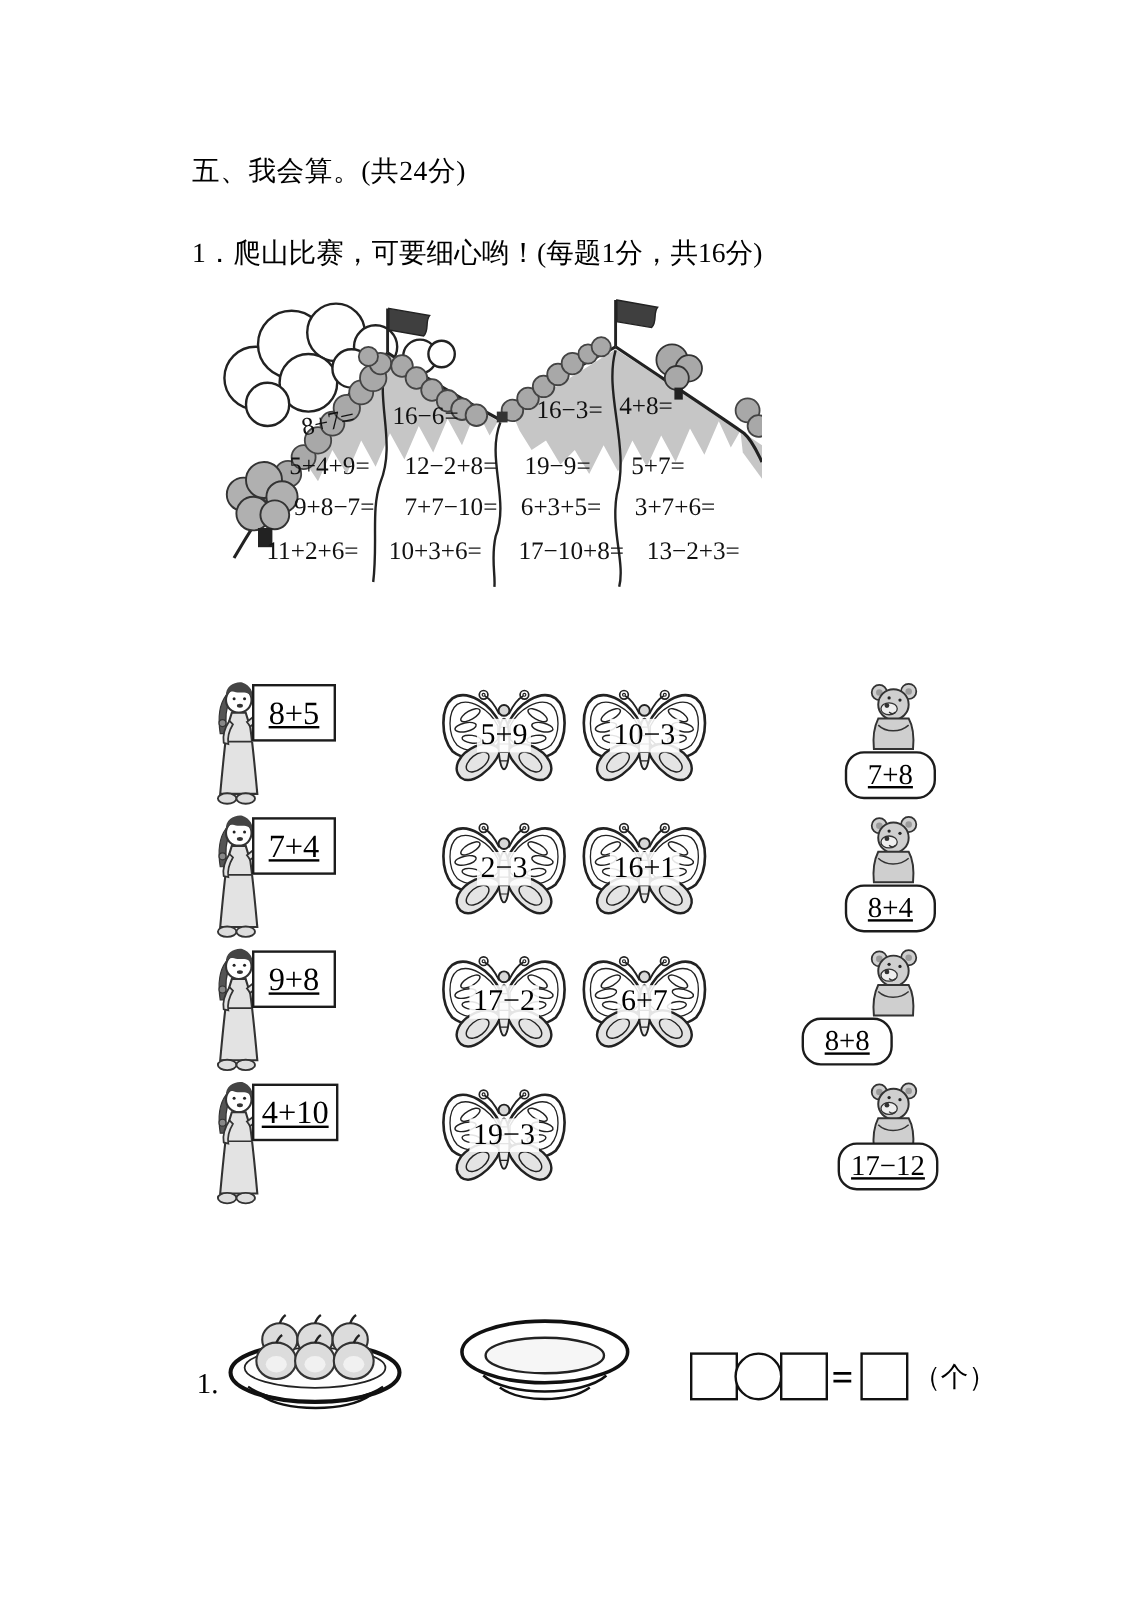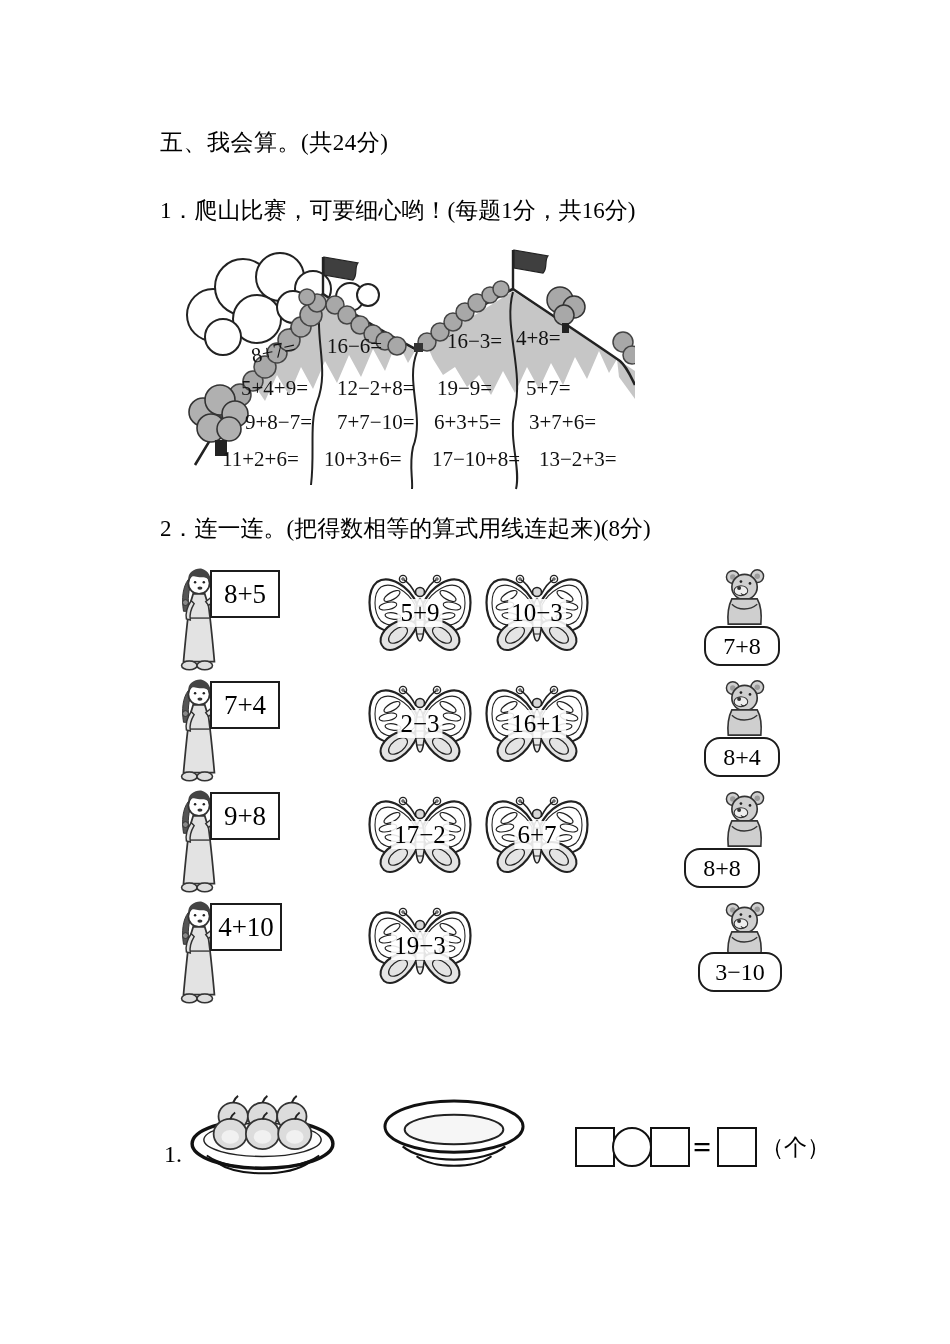--- a/index.html
+++ b/index.html
@@ -2,21 +2,21 @@
 <html><head>
 <meta charset="utf-8">
 <style>
   html,body{margin:0;padding:0;background:#ffffff;}
   .page{position:relative;width:950px;height:1344px;background:#ffffff;overflow:hidden;
         font-family:"Liberation Serif","DejaVu Serif",serif;color:#000000;margin-left:20px;}
   .abs{position:absolute;}
   .h-title{font-size:23px;letter-spacing:0.5px;white-space:nowrap;}
   .q-label{font-size:23px;white-space:nowrap;}
   .card{position:absolute;box-sizing:border-box;border:2px solid #1c1c1c;background:#fff;
-        display:flex;align-items:center;justify-content:center;font-size:27px;}
+        display:flex;align-items:center;justify-content:center;font-size:27px;text-decoration:underline;}
   .bear-card{font-size:24px;border-radius:16px;}
   .btf-wrap{position:absolute;}
   .btf-wrap svg{position:absolute;left:0;top:0;}
   .btf-eq{position:absolute;left:50%;top:49%;transform:translate(-50%,-50%);
           background:rgba(255,255,255,0.88);padding:0 3px;font-size:25px;white-space:nowrap;}
   .sq{position:absolute;box-sizing:border-box;width:40px;height:40px;border:2.5px solid #111;background:#fff;}
   .circ{border-radius:50%;}
   .eqs{position:absolute;width:26px;height:40px;display:flex;align-items:center;justify-content:center;
        font-size:32px;font-weight:bold;}
   .unit{position:absolute;font-size:23px;white-space:nowrap;}
@@ -190,21 +190,20 @@
       <text x="272" y="158">19−9=</text>
       <text x="269" y="192">6+3+5=</text>
       <text x="267" y="229">17−10+8=</text>
       <text x="351" y="108">4+8=</text>
       <text x="361" y="158">5+7=</text>
       <text x="364" y="192">3+7+6=</text>
       <text x="374" y="229">13−2+3=</text>
     </g>
   </svg>
 
-  <div class="abs q-label" style="left:140px;top:513px">2．连一连。(把得数相等的算式用线连起来)(8分)</div>
 
   <svg class="abs" style="left:149px;top:564px" width="58" height="112" viewBox="0 0 60 108">
       <use href="#g-girl"></use>
     </svg>
   <div class="card" style="left:190px;top:570px;width:70px;height:48px">8+5</div>
   <div class="btf-wrap" style="left:345px;top:568px;width:110px;height:92px">
     <svg width="110" height="92" viewBox="0 0 110 88">
         <use href="#g-btf"></use>
       </svg>
     <span class="btf-eq">5+9</span>
@@ -253,36 +252,36 @@
   </div>
   <div class="btf-wrap" style="left:462px;top:790px;width:110px;height:92px">
     <svg width="110" height="92" viewBox="0 0 110 88">
         <use href="#g-btf"></use>
       </svg>
     <span class="btf-eq">6+7</span>
   </div>
   <svg class="abs" style="left:700px;top:790px" width="50" height="58" viewBox="0 0 55 64">
       <use href="#g-bear"></use>
     </svg>
-  <div class="card bear-card" style="left:664px;top:848px;width:76px;height:40px">8+8</div>
+  <div class="card bear-card" style="left:648px;top:848px;width:76px;height:40px">8+8</div>
 
   <svg class="abs" style="left:149px;top:897px" width="58" height="112" viewBox="0 0 60 108">
       <use href="#g-girl"></use>
     </svg>
   <div class="card" style="left:190px;top:903px;width:72px;height:48px">4+10</div>
   <div class="btf-wrap" style="left:345px;top:901px;width:110px;height:92px">
     <svg width="110" height="92" viewBox="0 0 110 88">
         <use href="#g-btf"></use>
       </svg>
     <span class="btf-eq">19−3</span>
   </div>
   <svg class="abs" style="left:700px;top:901px" width="50" height="58" viewBox="0 0 55 64">
       <use href="#g-bear"></use>
     </svg>
-  <div class="card bear-card" style="left:678px;top:952px;width:84px;height:40px">3−10</div>
+  <div class="card bear-card" style="left:678px;top:952px;width:84px;height:40px">17−12</div>
 
   <div class="itemnum" style="left:144px;top:1141px">1.</div>
 
   <svg class="abs" style="left:167px;top:1089px" width="152" height="88" viewBox="0 0 155 90">
     <ellipse cx="77" cy="56" rx="72" ry="25" fill="#fff" stroke="#111" stroke-width="3.5"></ellipse>
     <ellipse cx="77" cy="52" rx="60" ry="17" fill="#fdfdfd" stroke="#222" stroke-width="1.5"></ellipse>
     <path d="M20,68 C45,86 110,86 135,68" stroke="#111" stroke-width="2" fill="none"></path>
     <path d="M30,75 C52,90 103,90 125,75" stroke="#111" stroke-width="2" fill="none"></path>
     <g>
       <ellipse cx="47" cy="28" rx="15" ry="14" fill="#dcdcdc" stroke="#333" stroke-width="1.8"></ellipse>

